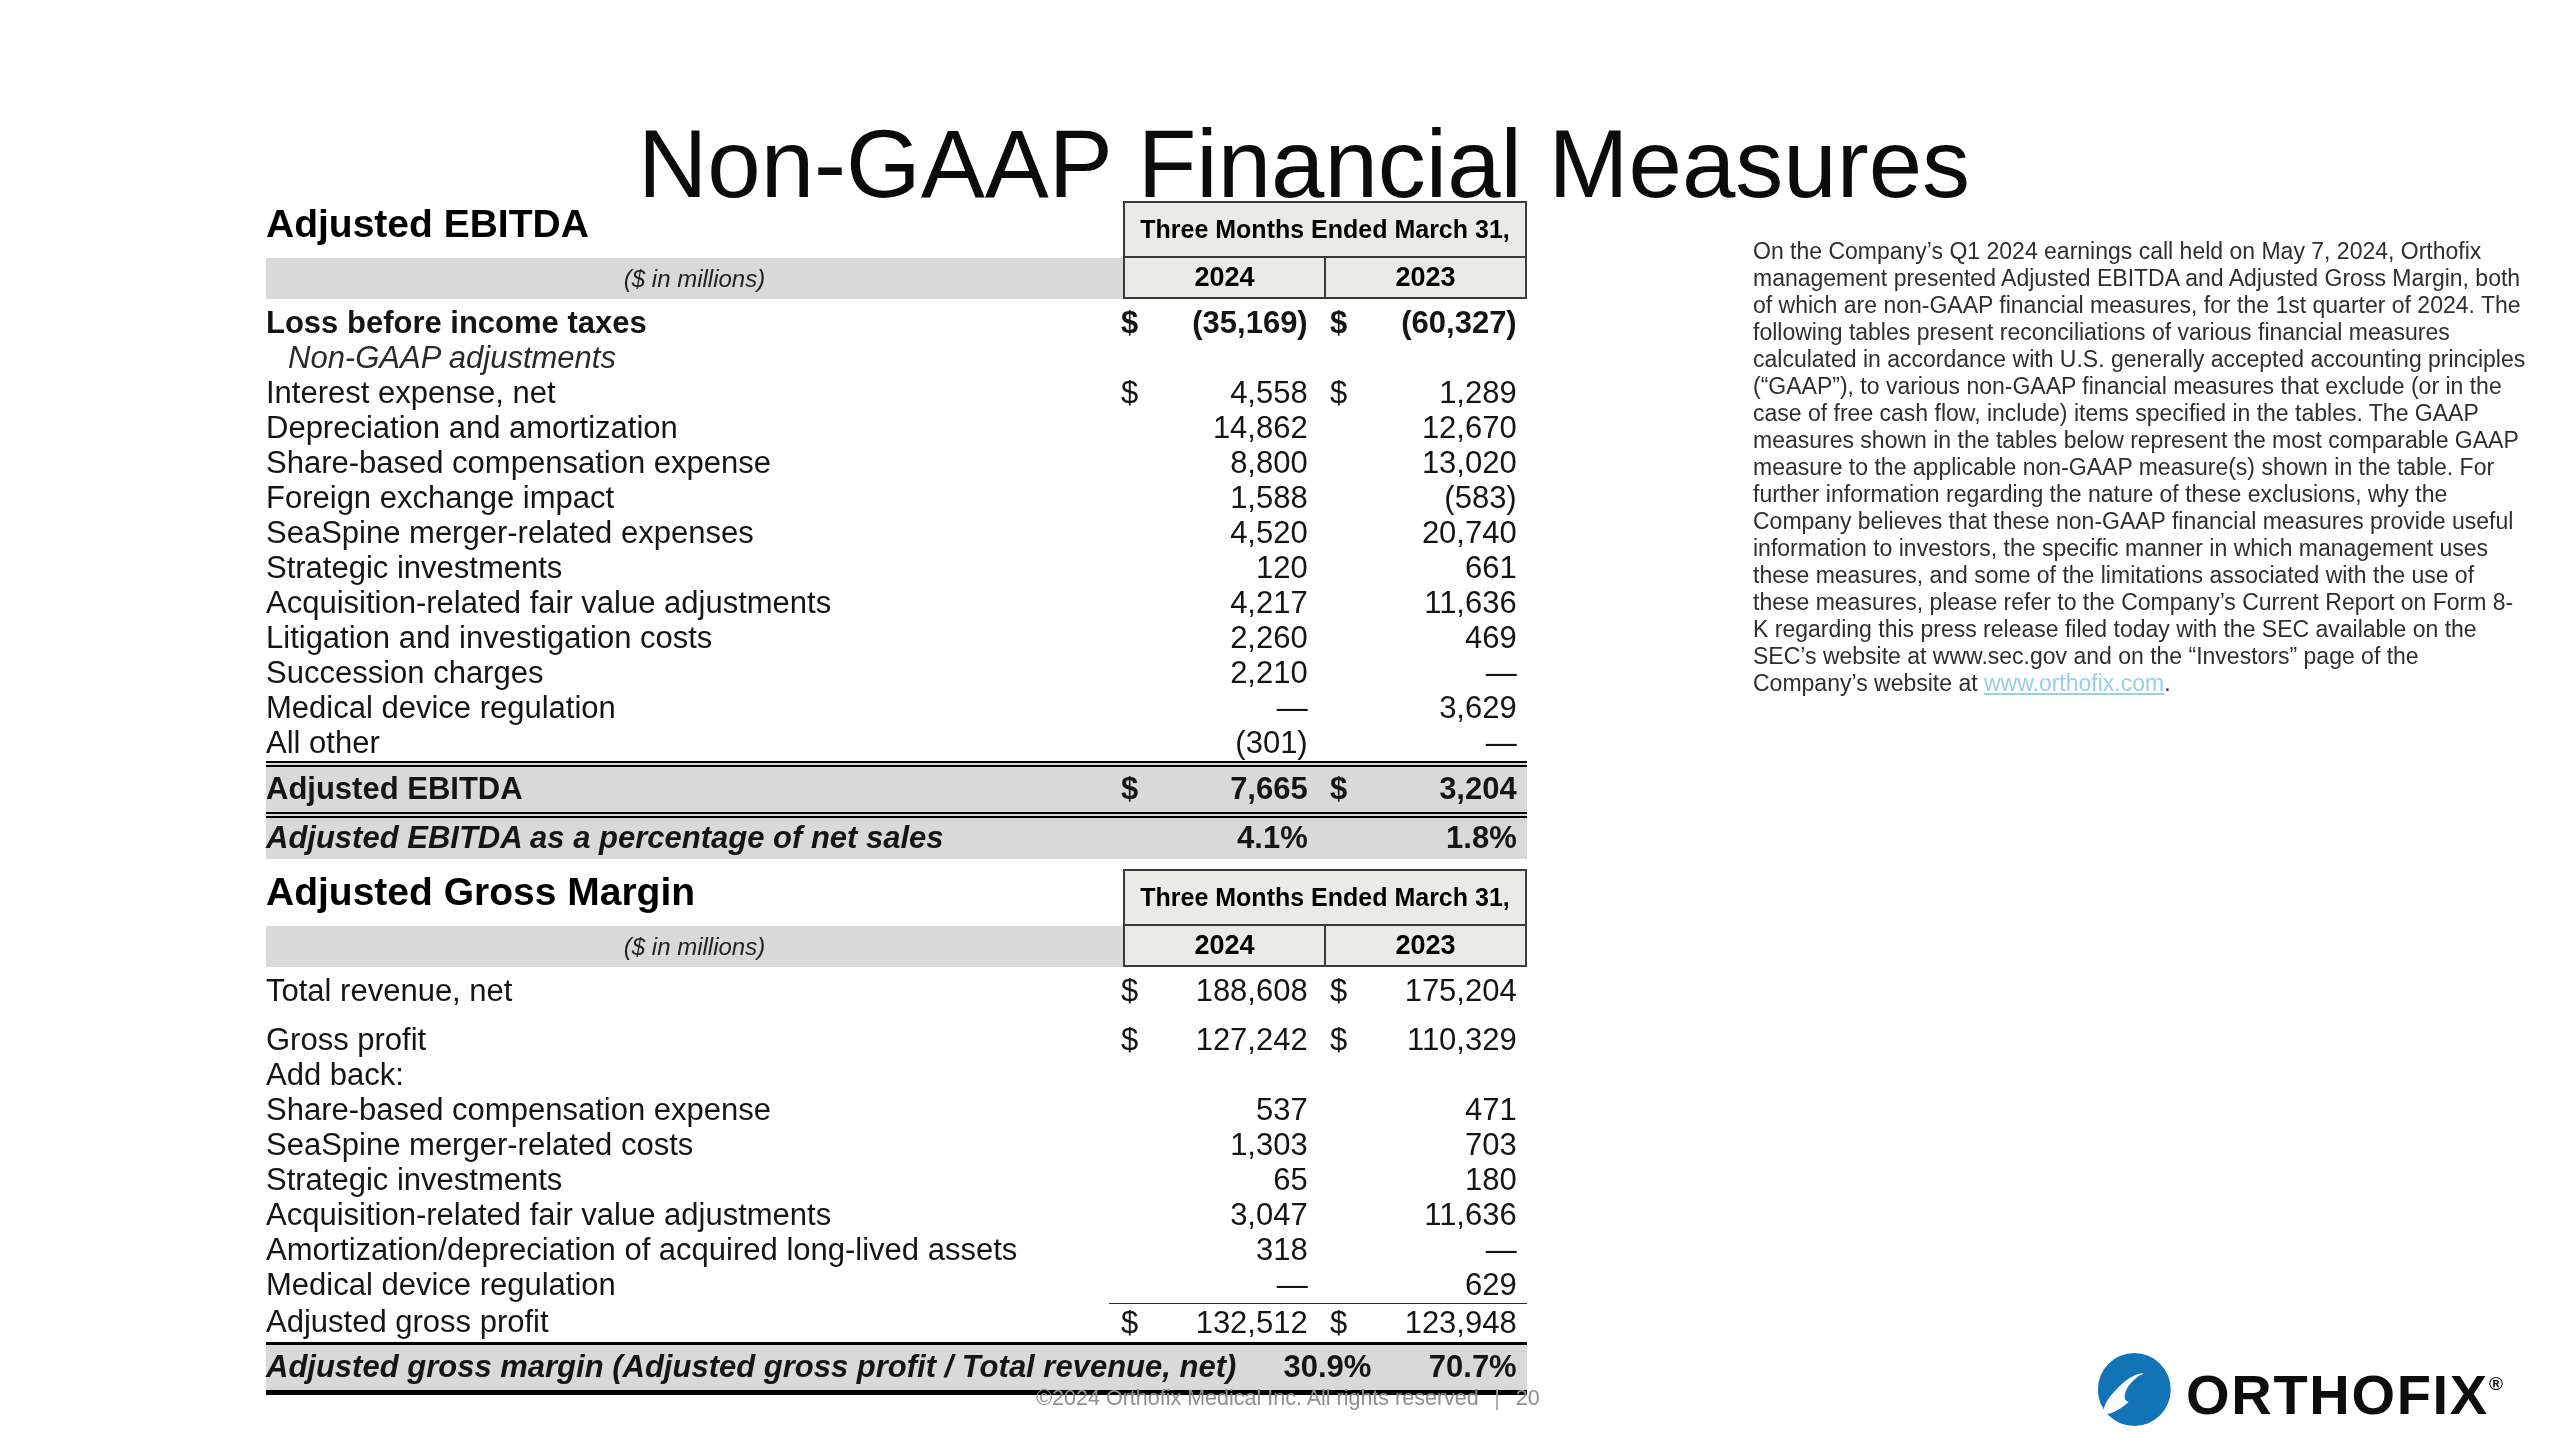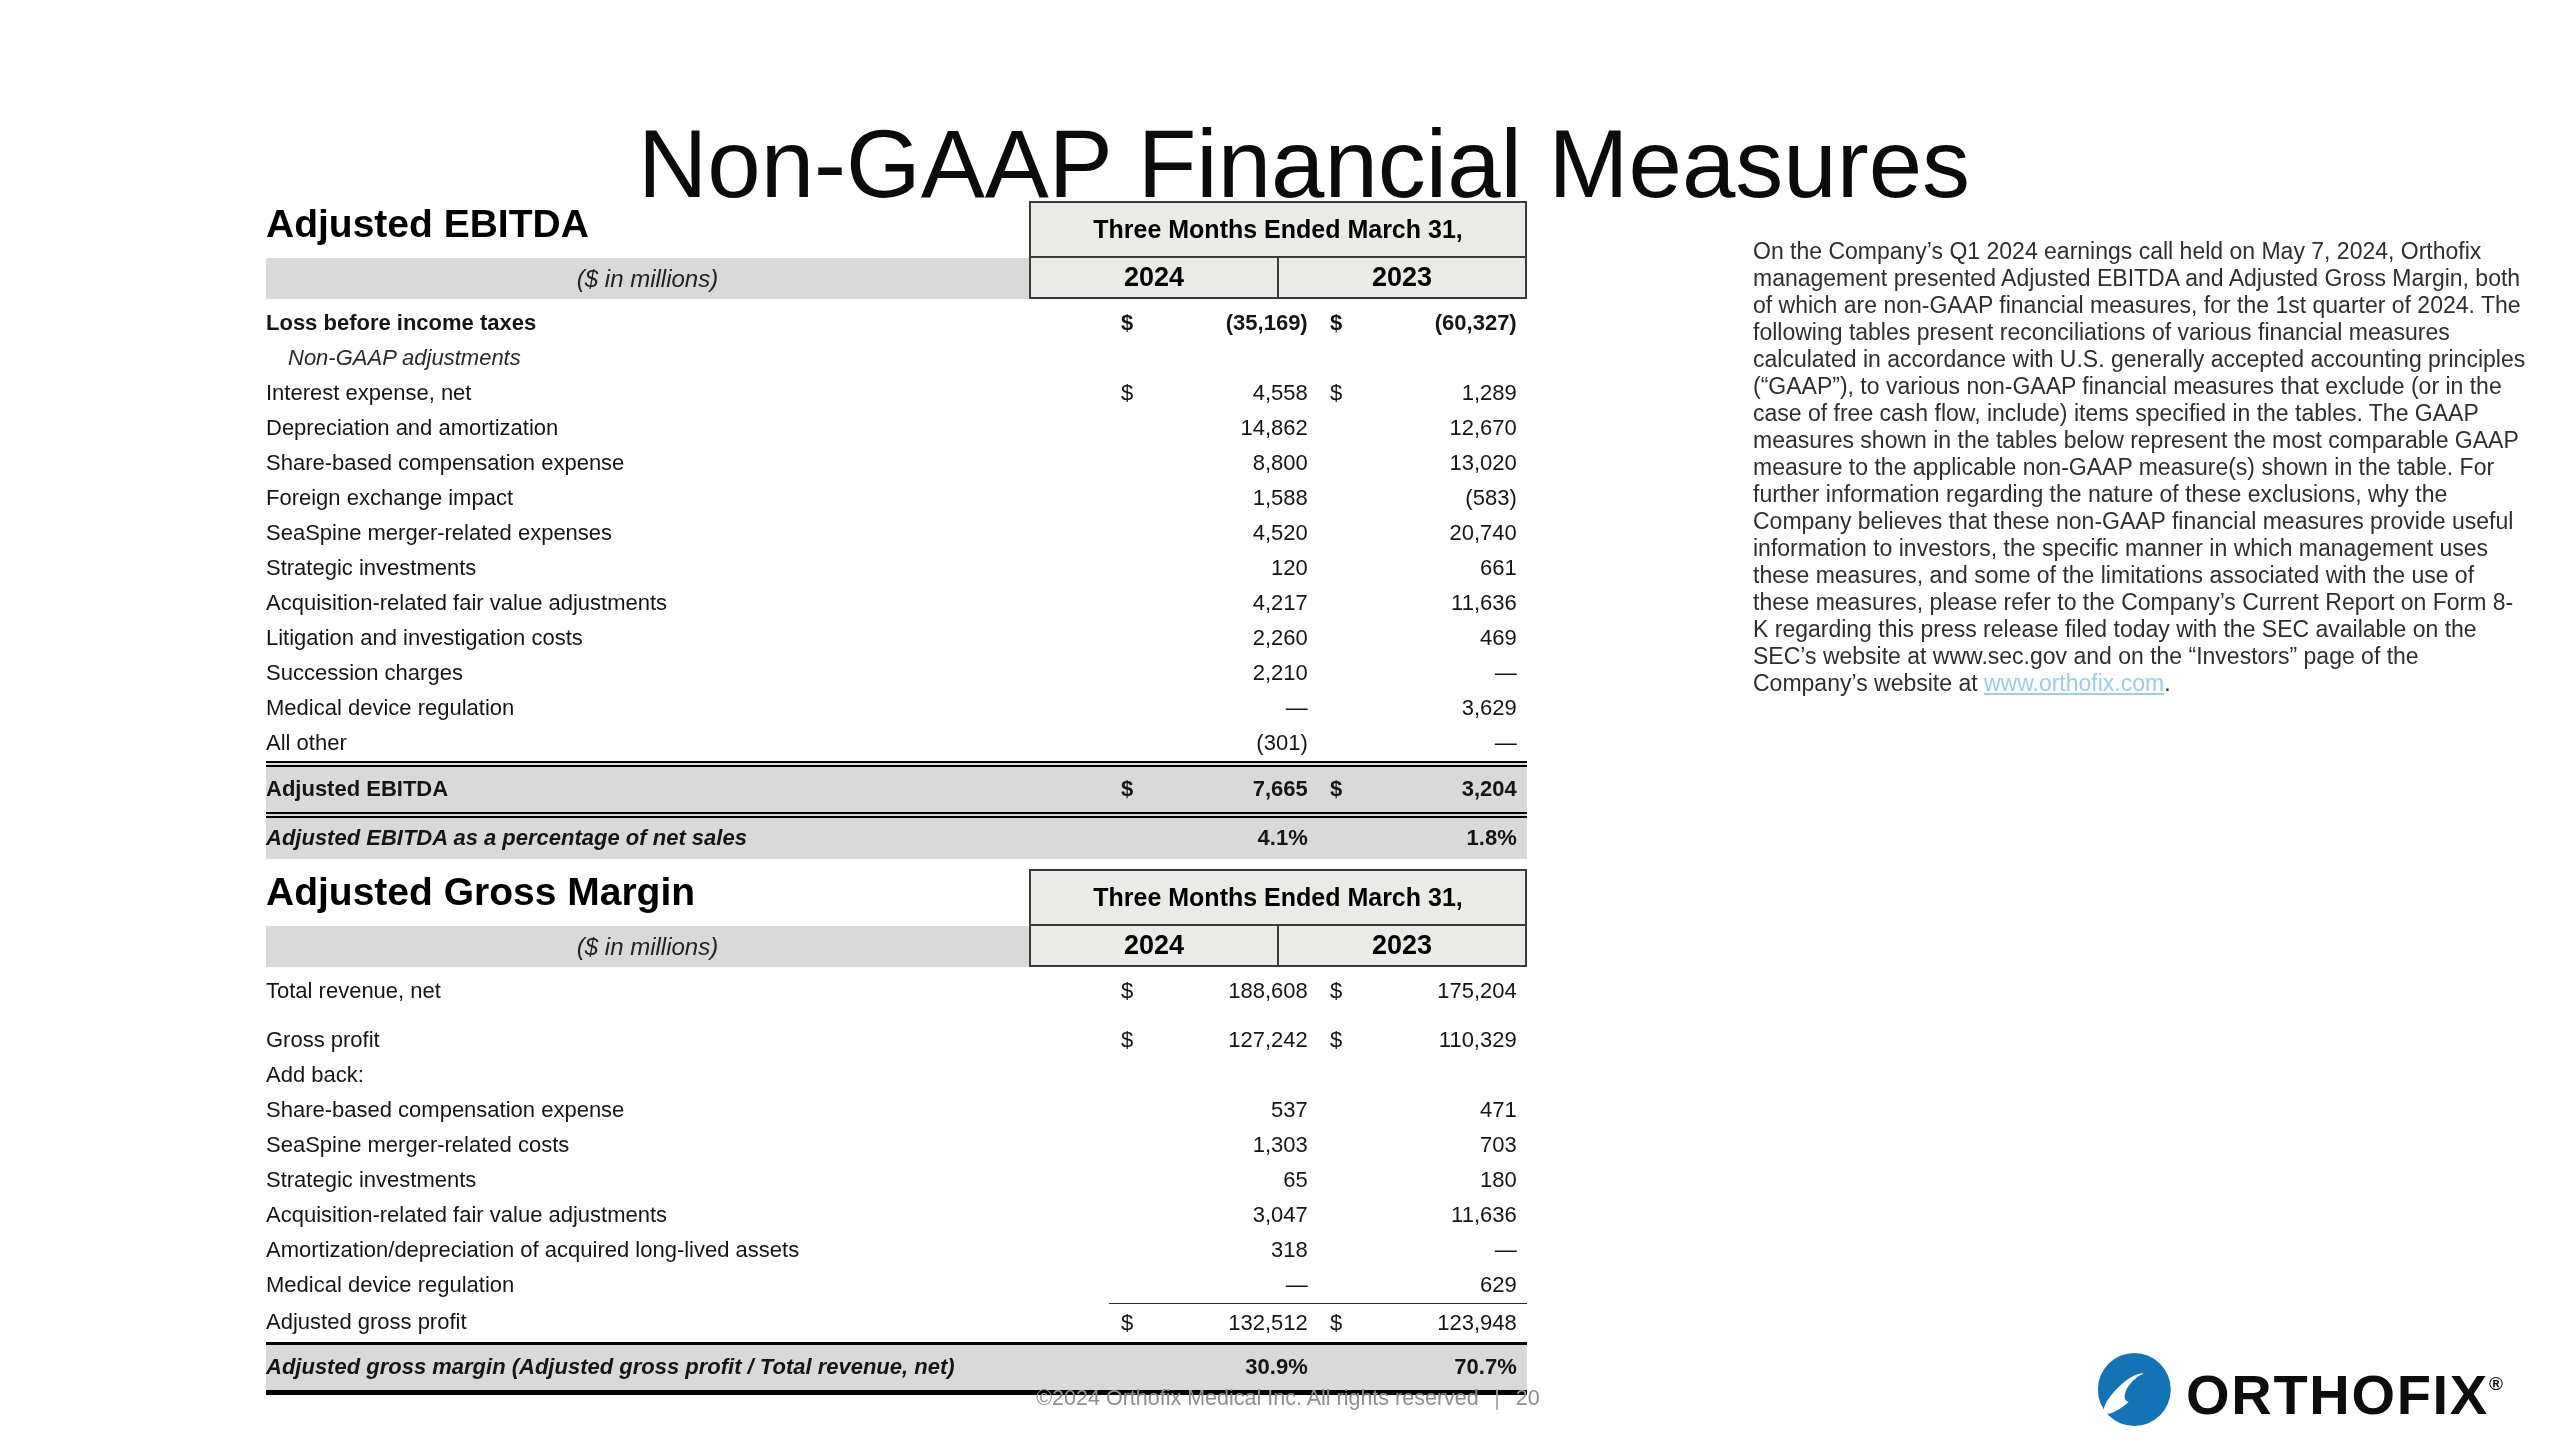--- a/index.html
+++ b/index.html
@@ -24,38 +24,38 @@
 
   .block-head{display:flex;align-items:stretch;height:98px;}
   .head-left{flex:1;display:flex;flex-direction:column;justify-content:space-between;}
   .table-title{margin:0;font-size:39px;font-weight:700;color:#000;line-height:45px;}
   .units-band{
     height:41px;background:#d9d9d9;
     display:flex;align-items:center;justify-content:center;
     font-style:italic;font-size:24px;color:#222;
   }
   .period-box{
-    width:498px;box-sizing:border-box;
+    width:404px;box-sizing:border-box;
     border:2.6px solid #3a3a3a;background:#eaeae7;
     display:flex;flex-direction:column;
   }
   .period-title{
     flex:1;display:flex;align-items:center;justify-content:center;
     font-weight:700;font-size:25px;color:#000;
     border-bottom:2.6px solid #3a3a3a;
   }
   .year-row{display:flex;height:39px;}
   .year-cell{
     flex:1;display:flex;align-items:center;justify-content:center;
     font-weight:700;font-size:27px;color:#000;
   }
   .year-cell + .year-cell{border-left:2.6px solid #3a3a3a;}
 
   .rows{margin-top:6.9px;}
-  .trow{display:flex;align-items:center;height:35px;font-size:22px;color:#151515;}
+  .trow{display:flex;align-items:center;height:35px;font-size:31px;color:#151515;}
   .tlabel{flex:1;white-space:nowrap;}
   .tnum{
     width:209px;box-sizing:border-box;
     display:flex;align-items:center;justify-content:space-between;
     padding:0 10.3px 0 12px;height:100%;
   }
   .dollar{min-width:17px;text-align:left;}
   .val{text-align:right;}
 
   .trow.bold{font-weight:700;}

